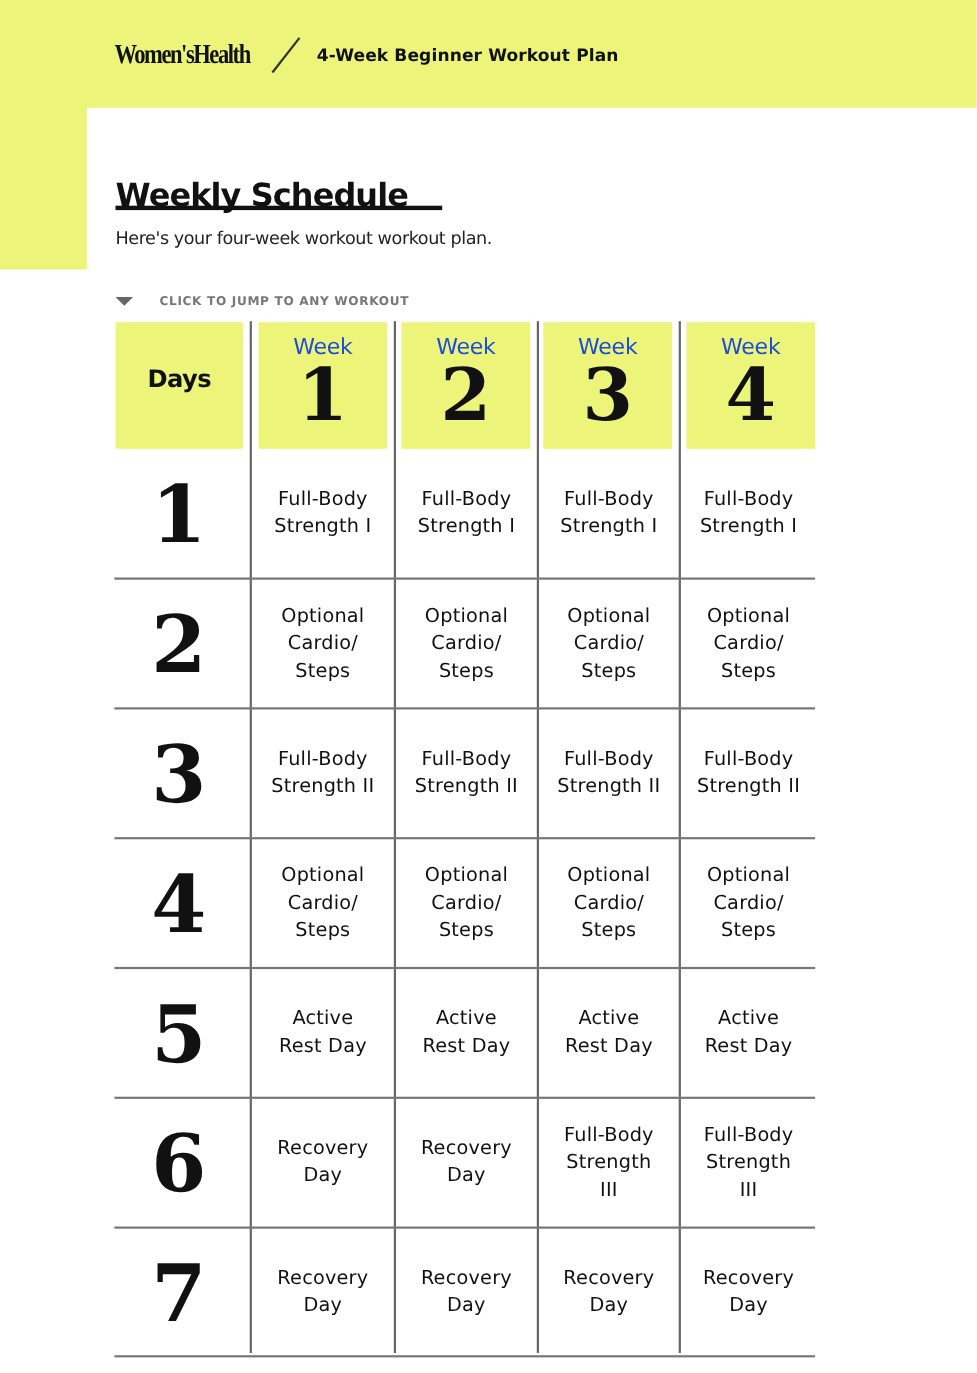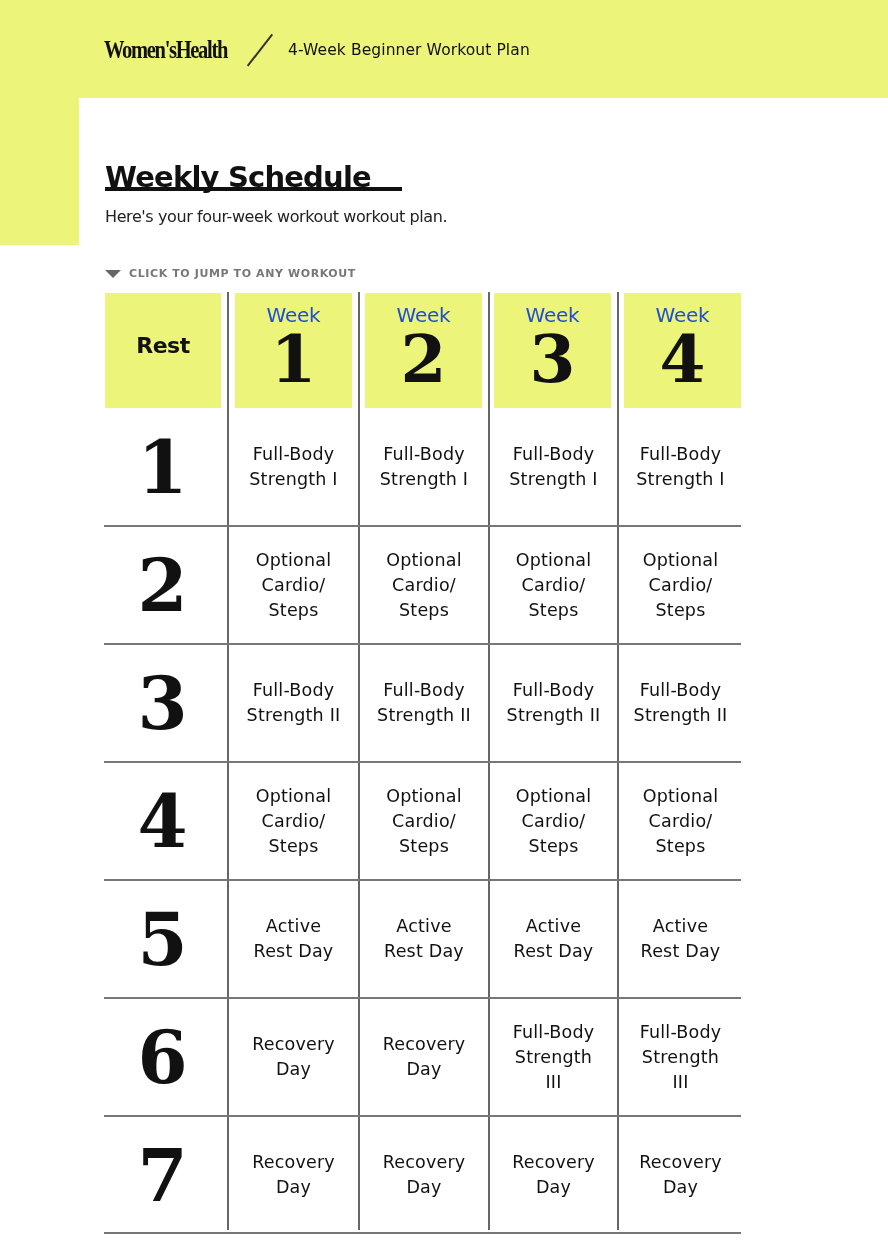--- a/index.html
+++ b/index.html
@@ -26,41 +26,42 @@
     }
     .slash {
       width: 28px; height: 36px; margin-left: 10px; margin-right: 14px;
       position: relative;
     }
     .slash::after {
       content: ""; position: absolute; left: 13px; top: -2px;
       width: 1.5px; height: 40px; background: #333; transform: rotate(38deg);
     }
     .header-title {
-      font-family: "DejaVu Sans", sans-serif; font-weight: normal;
+      font-family: "DejaVu Sans", sans-serif; font-weight: bold;
       font-size: 15.5px; color: #111; letter-spacing: 0.1px; white-space: nowrap;
     }
 
     .page-title {
       position: absolute; left: 105px; top: 160px;
       font-family: "DejaVu Sans", sans-serif; font-weight: bold;
       font-size: 29px; letter-spacing: -0.8px; color: #111;
       white-space: nowrap;
     }
     .title-underline {
       position: absolute; left: 105px; top: 187px; width: 297px; height: 4px;
       background: #111;
     }
     .subtitle {
       position: absolute; left: 105px; top: 207px;
       font-size: 16px; letter-spacing: -0.4px; color: #222; white-space: nowrap;
     }
     .jump-link {
       position: absolute; left: 105px; top: 267px; display: flex; align-items: center;
       cursor: pointer;
+      gap: 16px;
     }
     .jump-link .tri {
       width: 0; height: 0; border-left: 8px solid transparent; border-right: 8px solid transparent;
       border-top: 8px solid #666; margin-right: 8px;
     }
     .jump-link .label {
       font-size: 11px; font-weight: bold; color: #777; letter-spacing: 0.6px; white-space: nowrap;
     }
 
     
@@ -119,21 +120,21 @@
 </div>
 
 <div class="schedule">
 
   <div class="col-line" style="left:123px;"></div>
   <div class="col-line" style="left:254px;"></div>
   <div class="col-line" style="left:384px;"></div>
   <div class="col-line" style="left:513px;"></div>
 
   <div class="head-cell" style="left:1px; width:116px;">
-    <div class="head-days">Rest</div>
+    <div class="head-days">Days</div>
   </div>
   <div class="head-cell" style="left:131px; width:117px;">
     <div class="head-week-label">Week</div>
     <div class="head-week-num">1</div>
   </div>
   <div class="head-cell" style="left:261px; width:117px;">
     <div class="head-week-label">Week</div>
     <div class="head-week-num">2</div>
   </div>
   <div class="head-cell" style="left:390px; width:117px;">

